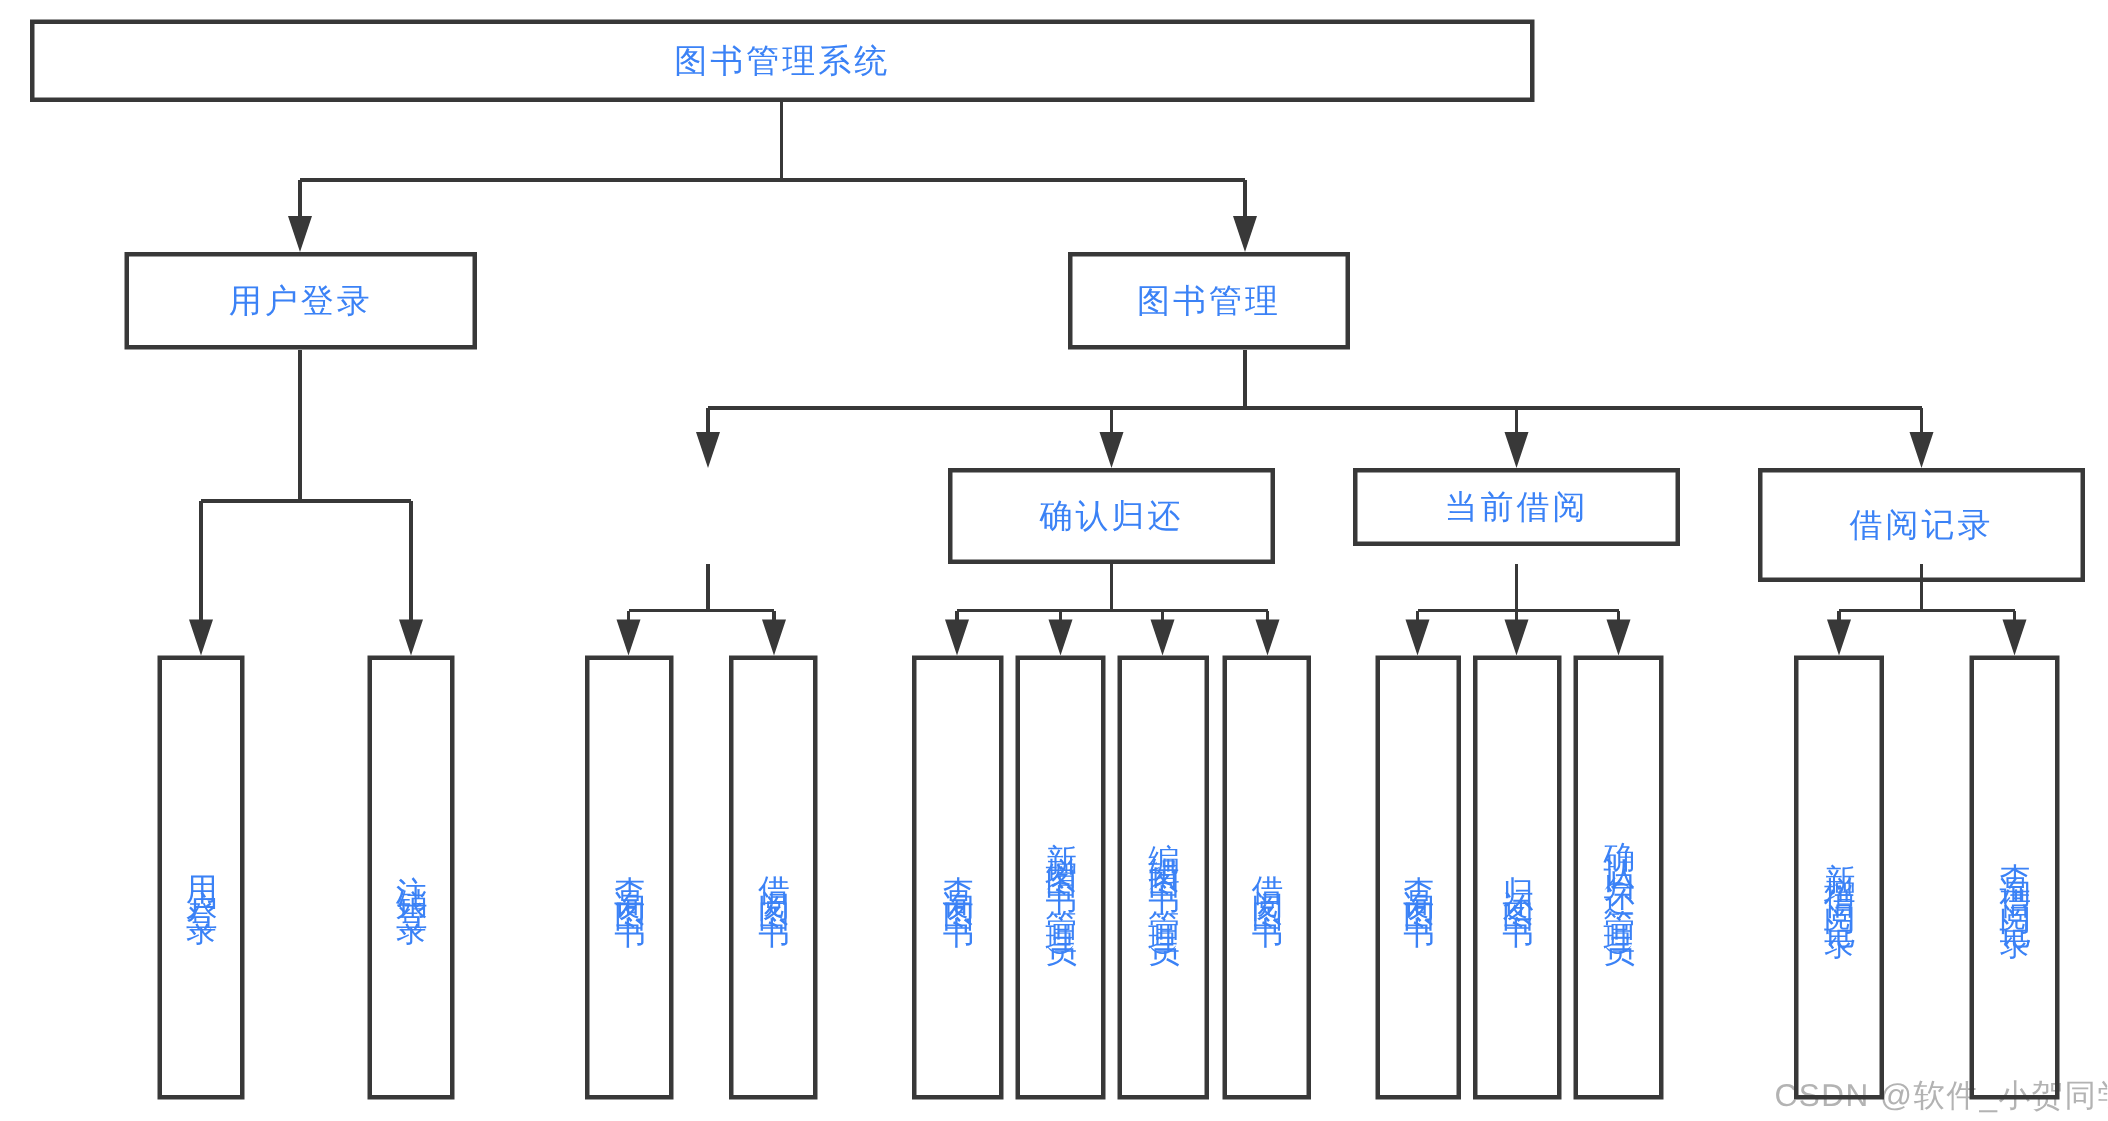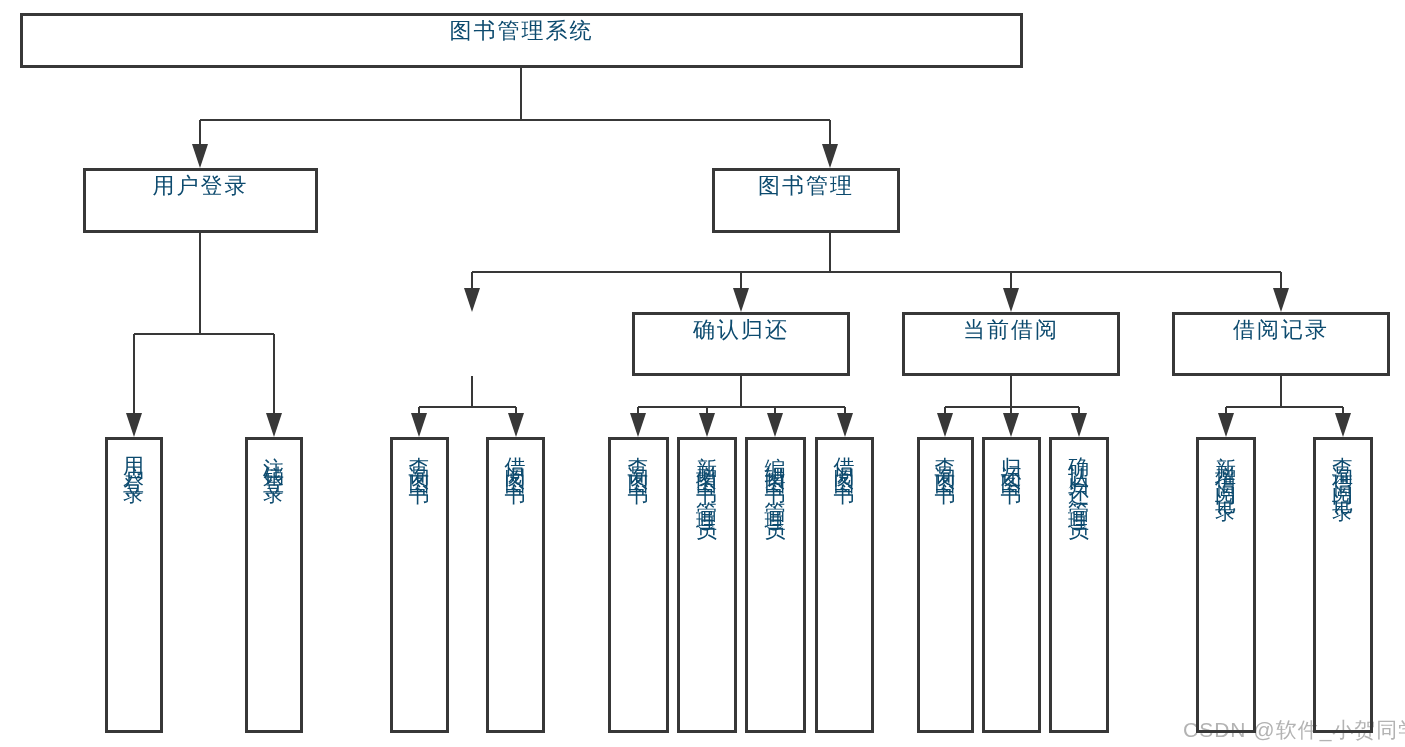--- a/index.html
+++ b/index.html
@@ -3,22 +3,22 @@
 <meta charset="utf-8">
 <style>
   html,body{margin:0;padding:0;background:#ffffff;}
   .canvas{
     position:relative;width:1405px;height:747px;background:#ffffff;
     font-family:"Liberation Sans",sans-serif;overflow:hidden;
   }
   svg.connectors{position:absolute;left:0;top:0;z-index:1;}
   .box{
     position:absolute;box-sizing:border-box;border:3px solid #383838;
-    background:transparent;display:flex;align-items:flex-start;justify-content:center;
-    color:#0c4a6e;z-index:3;
+    background:transparent;display:flex;align-items:center;justify-content:center;
+    color:#3b82f6;z-index:3;
   }
   .box.h span{font-size:22px;letter-spacing:2px;white-space:nowrap;}
   .box.v span{
     writing-mode:vertical-rl;text-orientation:mixed;
     font-size:21px;letter-spacing:9px;line-height:1;white-space:nowrap;
   }
   .watermark{
     position:absolute;left:1183px;top:716px;z-index:2;
     font-size:21px;color:#b3b3b3;letter-spacing:1px;white-space:nowrap;
   }
@@ -59,24 +59,24 @@
   <div class="box h" style="left:83px;top:168px;width:235px;height:65px">
     <span>用户登录</span>
   </div>
   <div class="box h" style="left:712px;top:168px;width:188px;height:65px">
     <span>图书管理</span>
   </div>
 
   <div class="box h" style="left:632px;top:312px;width:218px;height:64px">
     <span>确认归还</span>
   </div>
-  <div class="box h" style="left:902px;top:312px;width:218px;height:64px">
+  <div class="box h" style="left:902px;top:312px;width:218px;height:52px">
     <span>当前借阅</span>
   </div>
-  <div class="box h" style="left:1172px;top:312px;width:218px;height:64px">
+  <div class="box h" style="left:1172px;top:312px;width:218px;height:76px">
     <span>借阅记录</span>
   </div>
 
   <div class="box v" style="left:105px;top:437px;width:58px;height:296px">
     <span>用户登录</span>
   </div>
   <div class="box v" style="left:245px;top:437px;width:58px;height:296px">
     <span>注销登录</span>
   </div>
 

